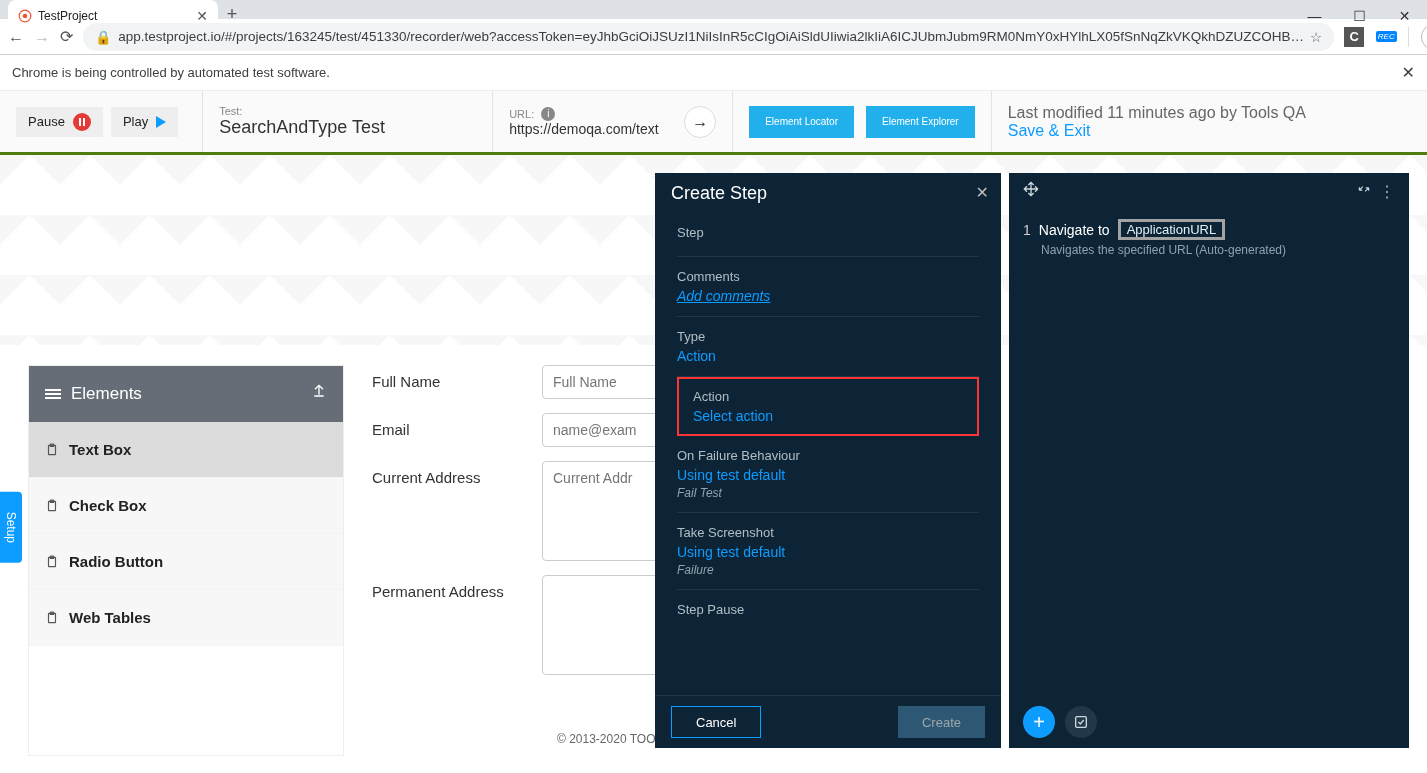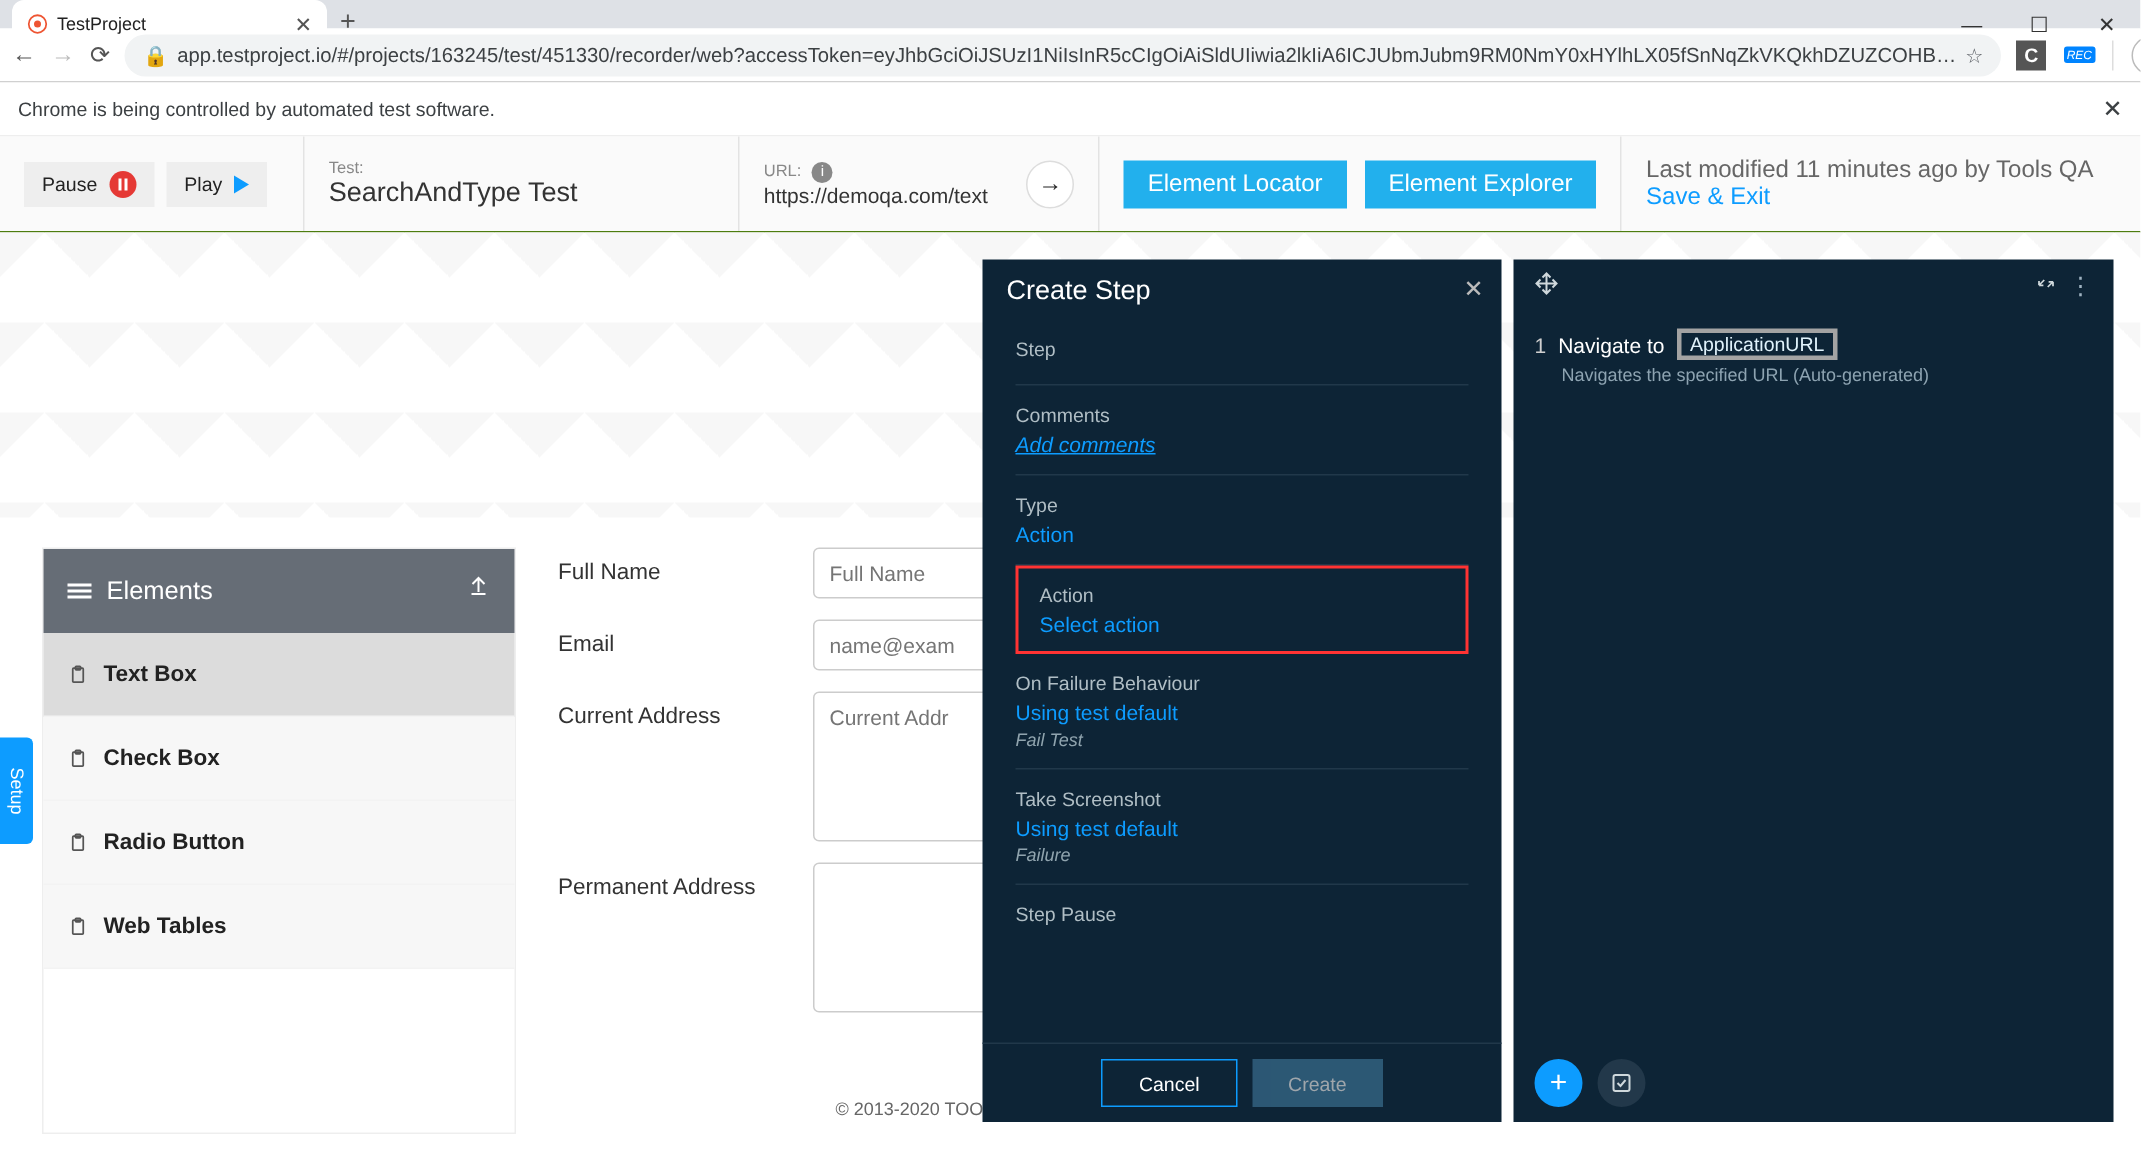--- a/index.html
+++ b/index.html
@@ -18,35 +18,35 @@
   .omnibox { flex: 1; height: 28px; background: #f1f3f4; border-radius: 14px; display: flex; align-items: center; padding: 0 12px; font-size: 13.5px; color: #3c4043; gap: 6px; }
   .omnibox .lock { color: #5f6368; }
   .omni-url { flex: 1; white-space: nowrap; overflow: hidden; text-overflow: ellipsis; }
   .ext-icons { display: flex; align-items: center; gap: 12px; }
   .ext-icon { width: 20px; height: 20px; display: flex; align-items: center; justify-content: center; color: #5f6368; font-size: 13px; }
   .rec-badge { background: #0084ff; color: #fff; font-size: 8px; padding: 1px 2px; border-radius: 2px; font-style: italic; }
   .profile { width: 26px; height: 26px; border-radius: 50%; border: 1px solid #bbb; display: flex; align-items: center; justify-content: center; }
   .infobar { height: 36px; background: #fff; display: flex; align-items: center; padding: 0 12px; font-size: 13px; color: #3c4043; border-bottom: 1px solid #eee; }
   .infobar .closeib { margin-left: auto; cursor: pointer; font-size: 16px; }
   
-  .recbar { height: 64px; background: #fafafa; border-bottom: 1px solid #4d7c0f; display: flex; }
+  .recbar { height: 64px; background: #fafafa; border-bottom: 3px solid #4d7c0f; display: flex; }
   .recbar-seg { border-right: 1px solid #e3e3e3; display: flex; align-items: center; padding: 0 16px; }
   .ctrl-btn { background: #eee; height: 30px; padding: 0 12px; display: flex; align-items: center; gap: 8px; font-size: 13px; cursor: pointer; margin-right: 8px; }
   .pause-ico { width: 18px; height: 18px; border-radius: 50%; background: #e53935; display: flex; align-items: center; justify-content: center; }
   .pause-ico span { display: inline-block; width: 2px; height: 8px; background: #fff; margin: 0 1px; }
   .play-ico { width: 0; height: 0; border-left: 10px solid #0d9cff; border-top: 6px solid transparent; border-bottom: 6px solid transparent; }
   .seg-test { flex-direction: column; align-items: flex-start; justify-content: center; width: 290px; }
   .seg-label { font-size: 11px; color: #888; }
   .seg-value { font-size: 18px; color: #333; }
   .seg-url { width: 240px; flex-direction: row; gap: 10px; }
   .seg-url .col { display: flex; flex-direction: column; justify-content: space-between; }
   .url-value { font-size: 14px; color: #333; }
   .go-btn { width: 32px; height: 32px; border-radius: 50%; background: #fff; border: 1px solid #ddd; display: flex; align-items: center; justify-content: center; margin-left: auto; cursor: pointer; }
   .loc-btns { gap: 12px; }
-  .bluebtn { background: #22b0ed; color: #fff; height: 32px; padding: 0 16px; border: none; font-size: 16px; cursor: pointer; }
+  .bluebtn { background: #22b0ed; color: #fff; height: 32px; padding: 0 16px; border: none; font-size: 10px; cursor: pointer; }
   .seg-meta { flex-direction: column; align-items: flex-start; justify-content: center; border-right: none; font-size: 16px; }
   .seg-meta .m1 { color: #666; }
   .seg-meta .m2 { color: #0d9cff; cursor: pointer; }
   
   .demoarea { position: relative; height: calc(773px - 36px - 36px - 36px - 64px); background: #fff; display: flex; }
   .demoarea .bg { position: absolute; inset: 0; background:
     linear-gradient(135deg, #f7f7f7 25%, transparent 25%) 0 0 / 60px 60px,
     linear-gradient(225deg, #f7f7f7 25%, transparent 25%) 0 0 / 60px 60px;
     z-index: 0; height: 190px; }
   .logo { position: absolute; top: 20px; left: 50%; transform: translateX(-50%); display: flex; align-items: center; }
@@ -75,21 +75,21 @@
   .dp-close { position: absolute; right: 12px; top: 10px; color: #bbb; cursor: pointer; font-size: 16px; }
   .dp-body { padding: 0 22px; overflow-y: auto; flex: 1; }
   .dp-body::-webkit-scrollbar { width: 5px; }
   .dp-body::-webkit-scrollbar-thumb { background: #1f3b50; }
   .dp-section { border-bottom: 1px solid #21384a; padding: 12px 0; }
   .dp-sec-label { font-size: 13px; color: #b0bec5; margin-bottom: 4px; }
   .dp-sec-link { color: #0d9cff; font-size: 14px; cursor: pointer; }
   .dp-sec-italic { font-style: italic; text-decoration: underline; }
   .dp-sec-sub { font-size: 12px; font-style: italic; color: #90a4ae; margin-top: 3px; }
   .dp-action-box { border: 2px solid #f33; padding: 10px 14px; }
-  .dp-footer { display: flex; padding: 10px 16px; gap: 10px; justify-content: center; border-top: 1px solid #21384a; }
+  .dp-footer { display: flex; padding: 10px 16px; gap: 10px; justify-content: space-between; border-top: 1px solid #21384a; }
   .dp-btn { height: 32px; padding: 0 24px; font-size: 13px; cursor: pointer; display: flex; align-items: center; justify-content: center; }
   .dp-btn.cancel { border: 1px solid #0d9cff; color: #fff; background: transparent; }
   .dp-btn.create { background: #3a6e8f; color: #ddd; opacity: .7; }
   .dp-steps-head { height: 36px; display: flex; align-items: center; padding: 0 14px; color: #9fb3c1; }
   .move-ico, .collapse-ico { cursor: pointer; }
   .kebab { margin-left: 8px; cursor: pointer; }
   .step-item { padding: 10px 14px; }
   .step-line1 { font-size: 14px; color: #fff; display: flex; gap: 8px; align-items: center; }
   .step-num { color: #cfcfcf; }
   .step-param { border: 3px solid #a3a3a3; padding: 0 6px; font-size: 13px; color: #e0f2fb; }

